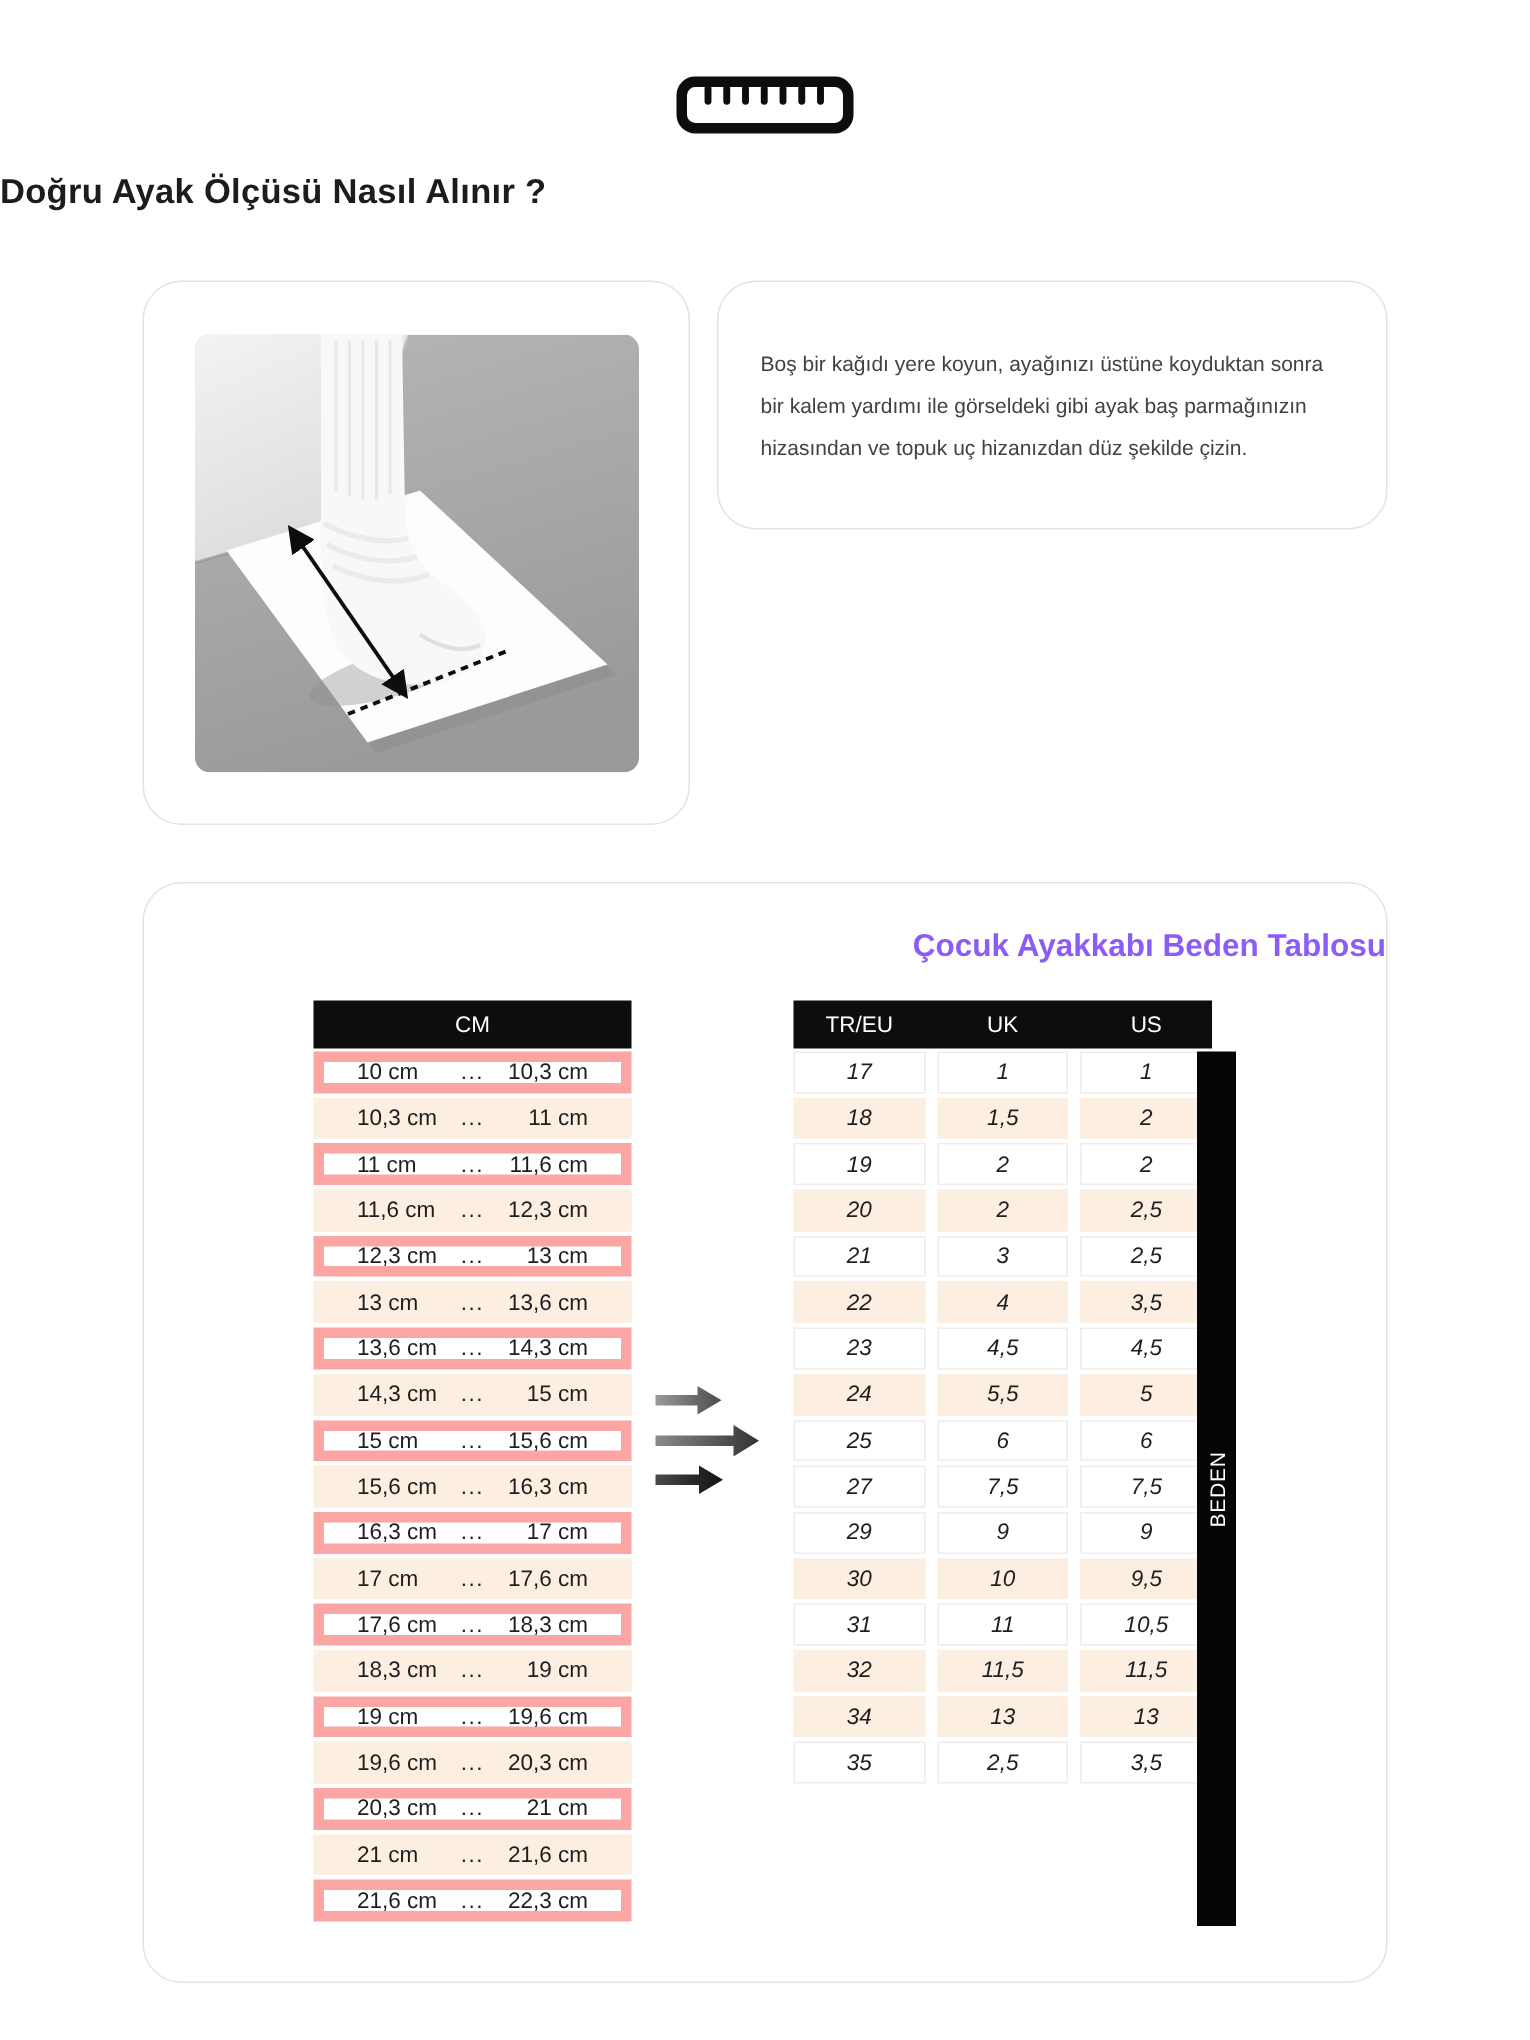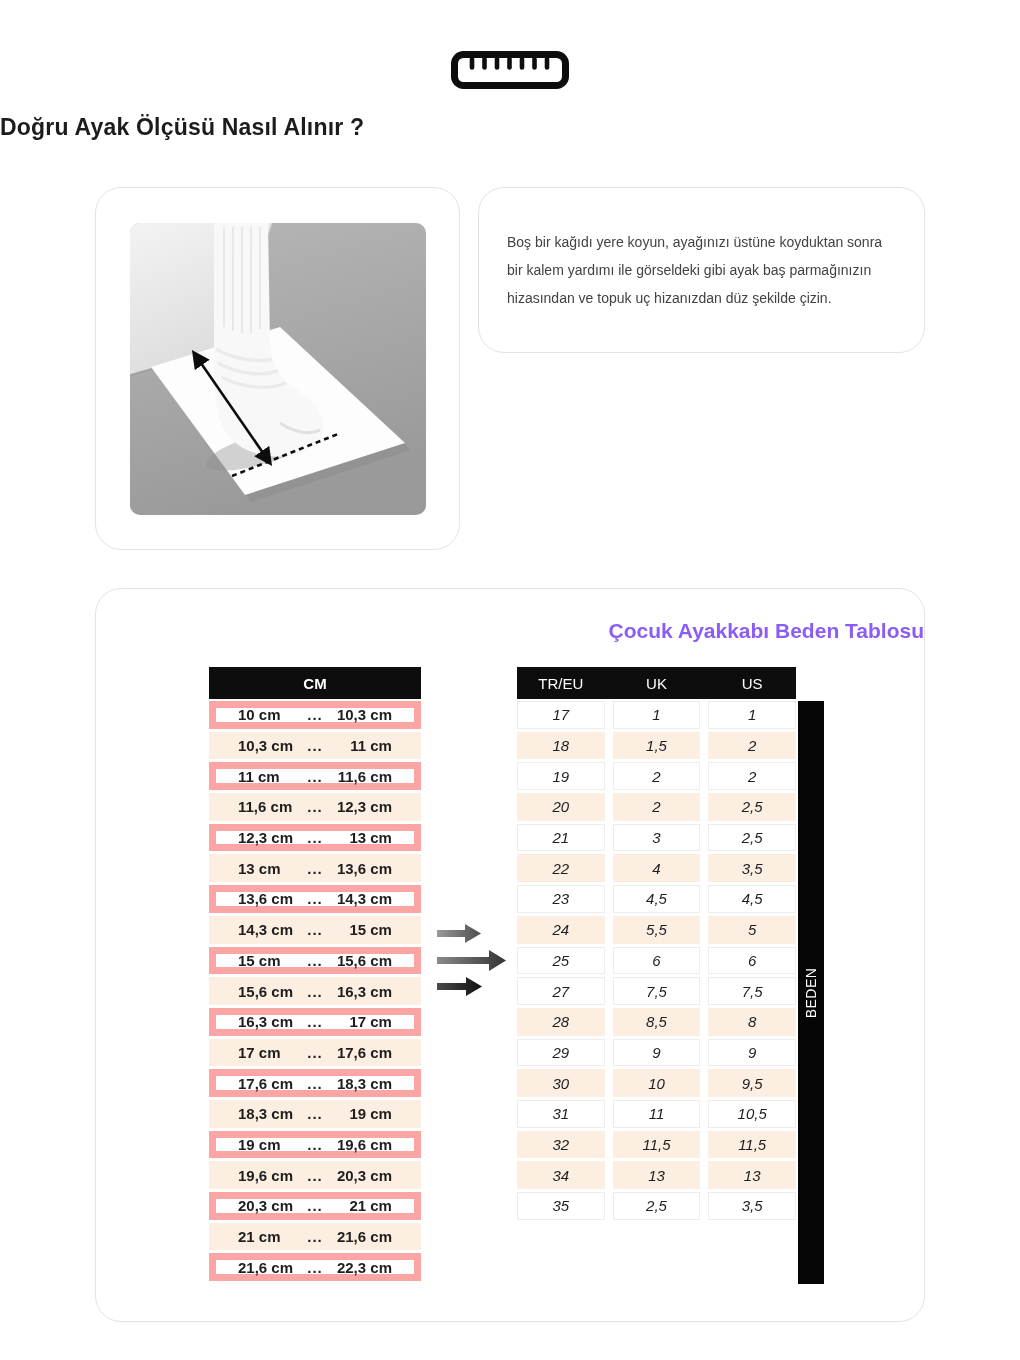--- a/index.html
+++ b/index.html
@@ -28,22 +28,22 @@
   .txt-card1 { left:478px; top:187px; width:447px; height:166px; display:flex; align-items:center; padding:0 34px 0 28px; }
   .txt-card2 { left:478px; top:372px; width:447px; height:178px; display:flex; align-items:center; padding:0 34px 0 28px; }
   .instr-text { font-size:14px; line-height:28px; color:#424242; }
 
   .photo { width:296px; height:292px; border-radius:10px; overflow:hidden; }
 
   
   .size-card { left:95px; top:588px; width:830px; height:734px; }
   .size-title { text-align:right; margin-top:30px; font-size:21px; font-weight:bold; color:#8b5cf6; }
 
-  .cm-table   { position:absolute; left:113px; top:78px; width:212px;font-weight:bold; }
-  .size-table { position:absolute; left:421px; top:78px; width:279px; }
+  .cm-table   { position:absolute; left:113px; top:78px; width:212px; }
+  .size-table { position:absolute; left:433px; top:78px; width:279px; }
 
   .thead {
     height:32px; margin-bottom:2px; background:var(--hdr,#0d0d0d);
     color:#fff; font-size:15px; display:flex; align-items:center;
   }
   .cm-table .thead { justify-content:center; }
   .size-table .thead { gap:8px; }
   .size-table .thead span { flex:1; text-align:center; }
 
   .cm-row {
@@ -327,25 +327,20 @@
           <div class="size-row">
             <span class="cell">25</span>
             <span class="cell">6</span>
             <span class="cell">6</span>
           </div>
           <div class="size-row">
             <span class="cell">27</span>
             <span class="cell">7,5</span>
             <span class="cell">7,5</span>
           </div>
-          <div class="size-row alt">
-            <span class="cell">28</span>
-            <span class="cell">8,5</span>
-            <span class="cell">8</span>
-          </div>
           <div class="size-row">
             <span class="cell">29</span>
             <span class="cell">9</span>
             <span class="cell">9</span>
           </div>
           <div class="size-row alt">
             <span class="cell">30</span>
             <span class="cell">10</span>
             <span class="cell">9,5</span>
           </div>

